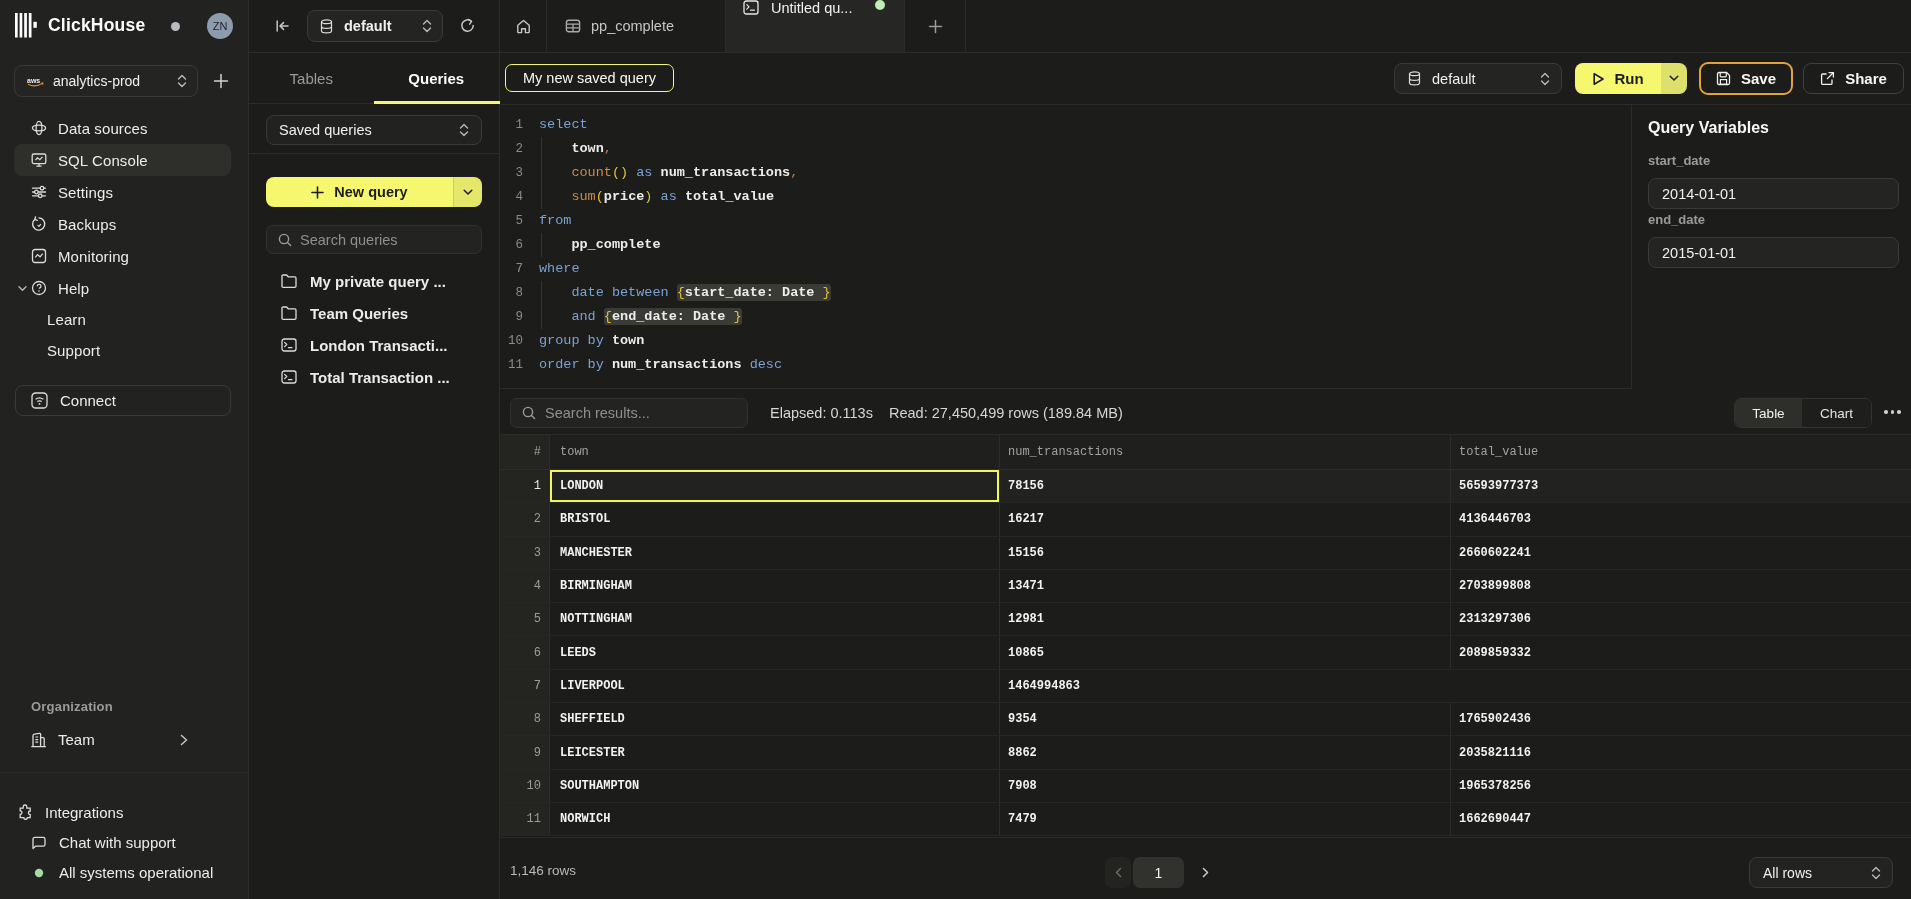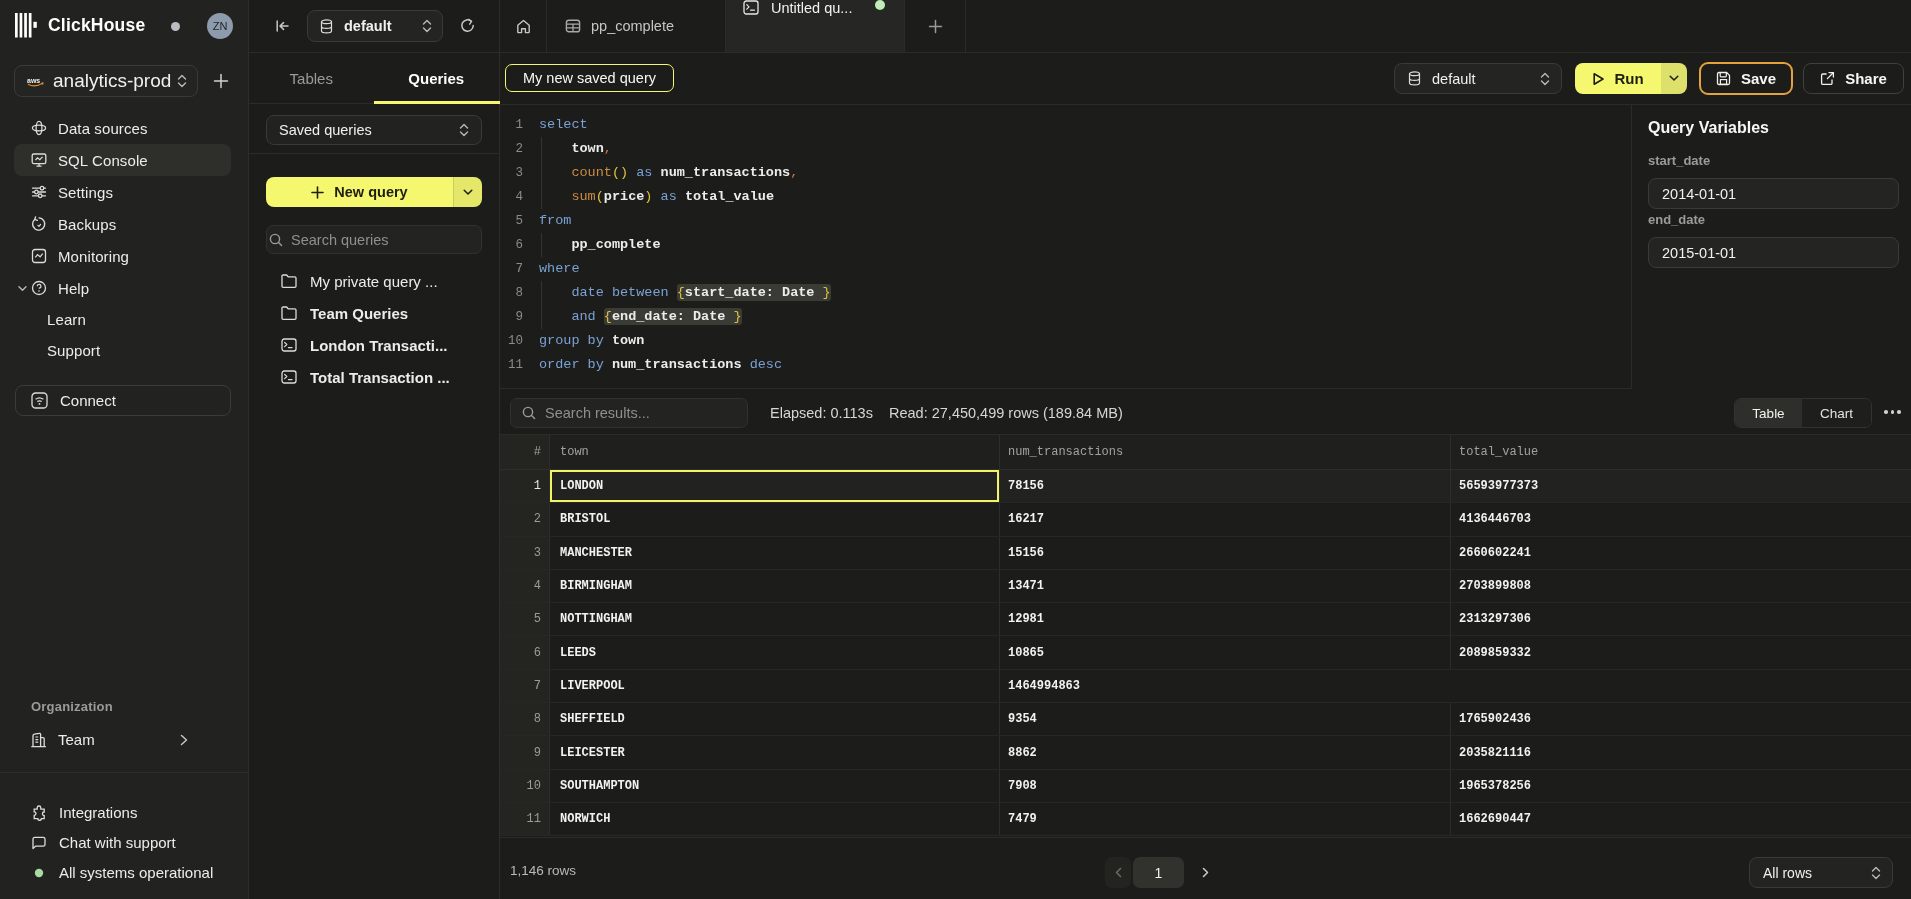--- a/index.html
+++ b/index.html
@@ -51,21 +51,21 @@
   </svg>
   <div class="abs" style="left:48px;top:15px;font-size:17.5px;font-weight:bold;color:#fff;letter-spacing:.2px">ClickHouse</div>
   <div class="abs" style="left:171px;top:22px;width:9px;height:9px;border-radius:50%;background:#b9bdc3"></div>
   <div class="abs" style="left:207px;top:13px;width:26px;height:26px;border-radius:50%;background:#8e9bac;color:#23272e;font-size:11px;font-weight:normal;display:flex;align-items:center;justify-content:center">ZN</div>
 
   <div class="abs sel" style="left:14px;top:65px;width:184px;height:32px;padding:0 10px 0 12px">
     <svg width="17" height="11" viewBox="0 0 17 11">
         <text x="0" y="7" font-size="7" font-weight="bold" fill="#eee" font-family="Liberation Sans">aws</text>
         <path d="M1 8.2 Q8 12 15.4 7.4 M14.2 7.2 L15.9 6.9 L15.7 8.7" stroke="#e8912d" stroke-width="1.1" fill="none"></path>
       </svg>
-    <span style="margin-left:9px;font-size:19px;color:#f0f0ee">analytics-prod</span>
+    <span style="margin-left:9px;font-size:14px;color:#f0f0ee">analytics-prod</span>
     <svg class="updn" width="10" height="14" viewBox="0 0 10 14">
         <path d="M1.5 5 L5 1.5 L8.5 5 M1.5 9 L5 12.5 L8.5 9" stroke="#b9b9b5" stroke-width="1.4" fill="none" stroke-linecap="round" stroke-linejoin="round"></path>
       </svg>
   </div>
   <svg class="abs" style="left:213px;top:73px" width="16" height="16" viewBox="0 0 16 16">
       <path d="M8 1.5 V14.5 M1.5 8 H14.5" stroke="#d2d2ce" stroke-width="1.5" stroke-linecap="round"></path>
     </svg>
 
   <div class="abs" style="left:14px;top:112px;width:217px">
     <div class="navitem">
@@ -133,21 +133,21 @@
         <path d="M9.6 5.6 H12 Q13.2 5.6 13.2 6.8 V14.5"></path>
         <path d="M0.8 14.7 H14.4" stroke-linecap="round"></path>
         <path d="M4.4 5 H7.2 M4.4 7.6 H7.2 M4.4 10.2 H7.2" stroke-width="1.2"></path>
       </svg>
     <span style="margin-left:12px;font-size:15px">Team</span>
     <svg style="margin-left:auto;margin-right:33px" width="8" height="12" viewBox="0 0 8 12">
         <path d="M1.5 1.5 L6.5 6 L1.5 10.5" stroke="#c6c6c2" stroke-width="1.5" fill="none" stroke-linecap="round" stroke-linejoin="round"></path>
       </svg>
   </div>
   <div class="abs" style="left:0;top:772px;width:248px;border-top:1px solid #2d2d2a"></div>
-  <div class="abs" style="left:31px;top:804px;display:flex;align-items:flex-end">
+  <div class="abs" style="left:17px;top:804px;display:flex;align-items:flex-start">
     <svg width="16" height="16" viewBox="0 0 16 16" fill="none" stroke="#dcdcd8" stroke-width="1.3">
         <path d="M6.2 2.8 A1.8 1.8 0 0 1 9.8 2.8 L9.8 4.2 L13.2 4.2 L13.2 7.0 A1.8 1.8 0 0 0 13.2 10.6 L13.2 13.6 L10.4 13.6 A1.8 1.8 0 0 1 6.8 13.6 L3.2 13.6 L3.2 10.4 A1.8 1.8 0 0 0 3.2 6.8 L3.2 4.2 L6.2 4.2 Z"></path>
       </svg>
     <span style="margin-left:12px;font-size:15px">Integrations</span>
   </div>
   <div class="abs" style="left:31px;top:834px;display:flex;align-items:center">
     <svg width="16" height="16" viewBox="0 0 16 16" fill="none" stroke="#dcdcd8" stroke-width="1.3">
         <path d="M2 13.6 V4.2 Q2 2.4 3.8 2.4 H12.2 Q14 2.4 14 4.2 V9.4 Q14 11.2 12.2 11.2 H4.4 Z" stroke-linejoin="round"></path>
       </svg>
     <span style="margin-left:12px;font-size:15px">Chat with support</span>
@@ -203,34 +203,34 @@
         </svg>
       <span style="margin-left:10px;font-size:14.5px;font-weight:bold">New query</span>
     </div>
     <div style="flex:1;background:#e4e76a;border-left:1px solid #c9cc5e;display:flex;align-items:center;justify-content:center">
       <svg width="10" height="7" viewBox="0 0 10 7">
           <path d="M1.2 1.2 L5 5 L8.8 1.2" stroke="#1e1e10" stroke-width="1.5" fill="none" stroke-linecap="round" stroke-linejoin="round"></path>
         </svg>
     </div>
   </div>
 
-  <div class="abs" style="left:17px;top:225px;width:216px;height:29px;background:#232321;border:1px solid #31312e;border-radius:7px;display:flex;align-items:center;padding:0 2px">
+  <div class="abs" style="left:17px;top:225px;width:216px;height:29px;background:#232321;border:1px solid #31312e;border-radius:7px;display:flex;align-items:center;padding:0 11px">
     <svg width="14" height="14" viewBox="0 0 14 14" fill="none">
         <circle cx="6" cy="6" r="4.6" stroke="#9b9b97" stroke-width="1.4"></circle>
         <path d="M9.5 9.5 L12.6 12.6" stroke="#9b9b97" stroke-width="1.4" stroke-linecap="round"></path>
       </svg>
     <span style="margin-left:8px;font-size:14.5px;color:#8f8f8b">Search queries</span>
   </div>
 
   <div class="abs" style="left:32px;top:265px;width:210px">
     <div style="height:32px;display:flex;align-items:center">
       <svg width="16" height="14" viewBox="0 0 16 14" fill="none" stroke="#dcdcd8" stroke-width="1.3">
           <path d="M1 12.3 V2.2 Q1 1 2.2 1 L5.6 1 L7.2 2.8 L13.8 2.8 Q15 2.8 15 4 V12.3 Q15 13.3 13.8 13.3 H2.2 Q1 13.3 1 12.3 Z"></path>
         </svg>
-      <span style="margin-left:13px;font-size:15px;font-weight:normal">My private query ...</span>
+      <span style="margin-left:13px;font-size:15px;font-weight:bold">My private query ...</span>
     </div>
     <div style="height:32px;display:flex;align-items:center">
       <svg width="16" height="14" viewBox="0 0 16 14" fill="none" stroke="#dcdcd8" stroke-width="1.3">
           <path d="M1 12.3 V2.2 Q1 1 2.2 1 L5.6 1 L7.2 2.8 L13.8 2.8 Q15 2.8 15 4 V12.3 Q15 13.3 13.8 13.3 H2.2 Q1 13.3 1 12.3 Z"></path>
         </svg>
       <span style="margin-left:13px;font-size:15px;font-weight:bold">Team Queries</span>
     </div>
     <div style="height:32px;display:flex;align-items:center">
       <svg width="16" height="14" viewBox="0 0 16 14" fill="none" stroke="#dcdcd8" stroke-width="1.3">
           <rect x="1" y="1" width="14" height="12" rx="2.2"></rect>

